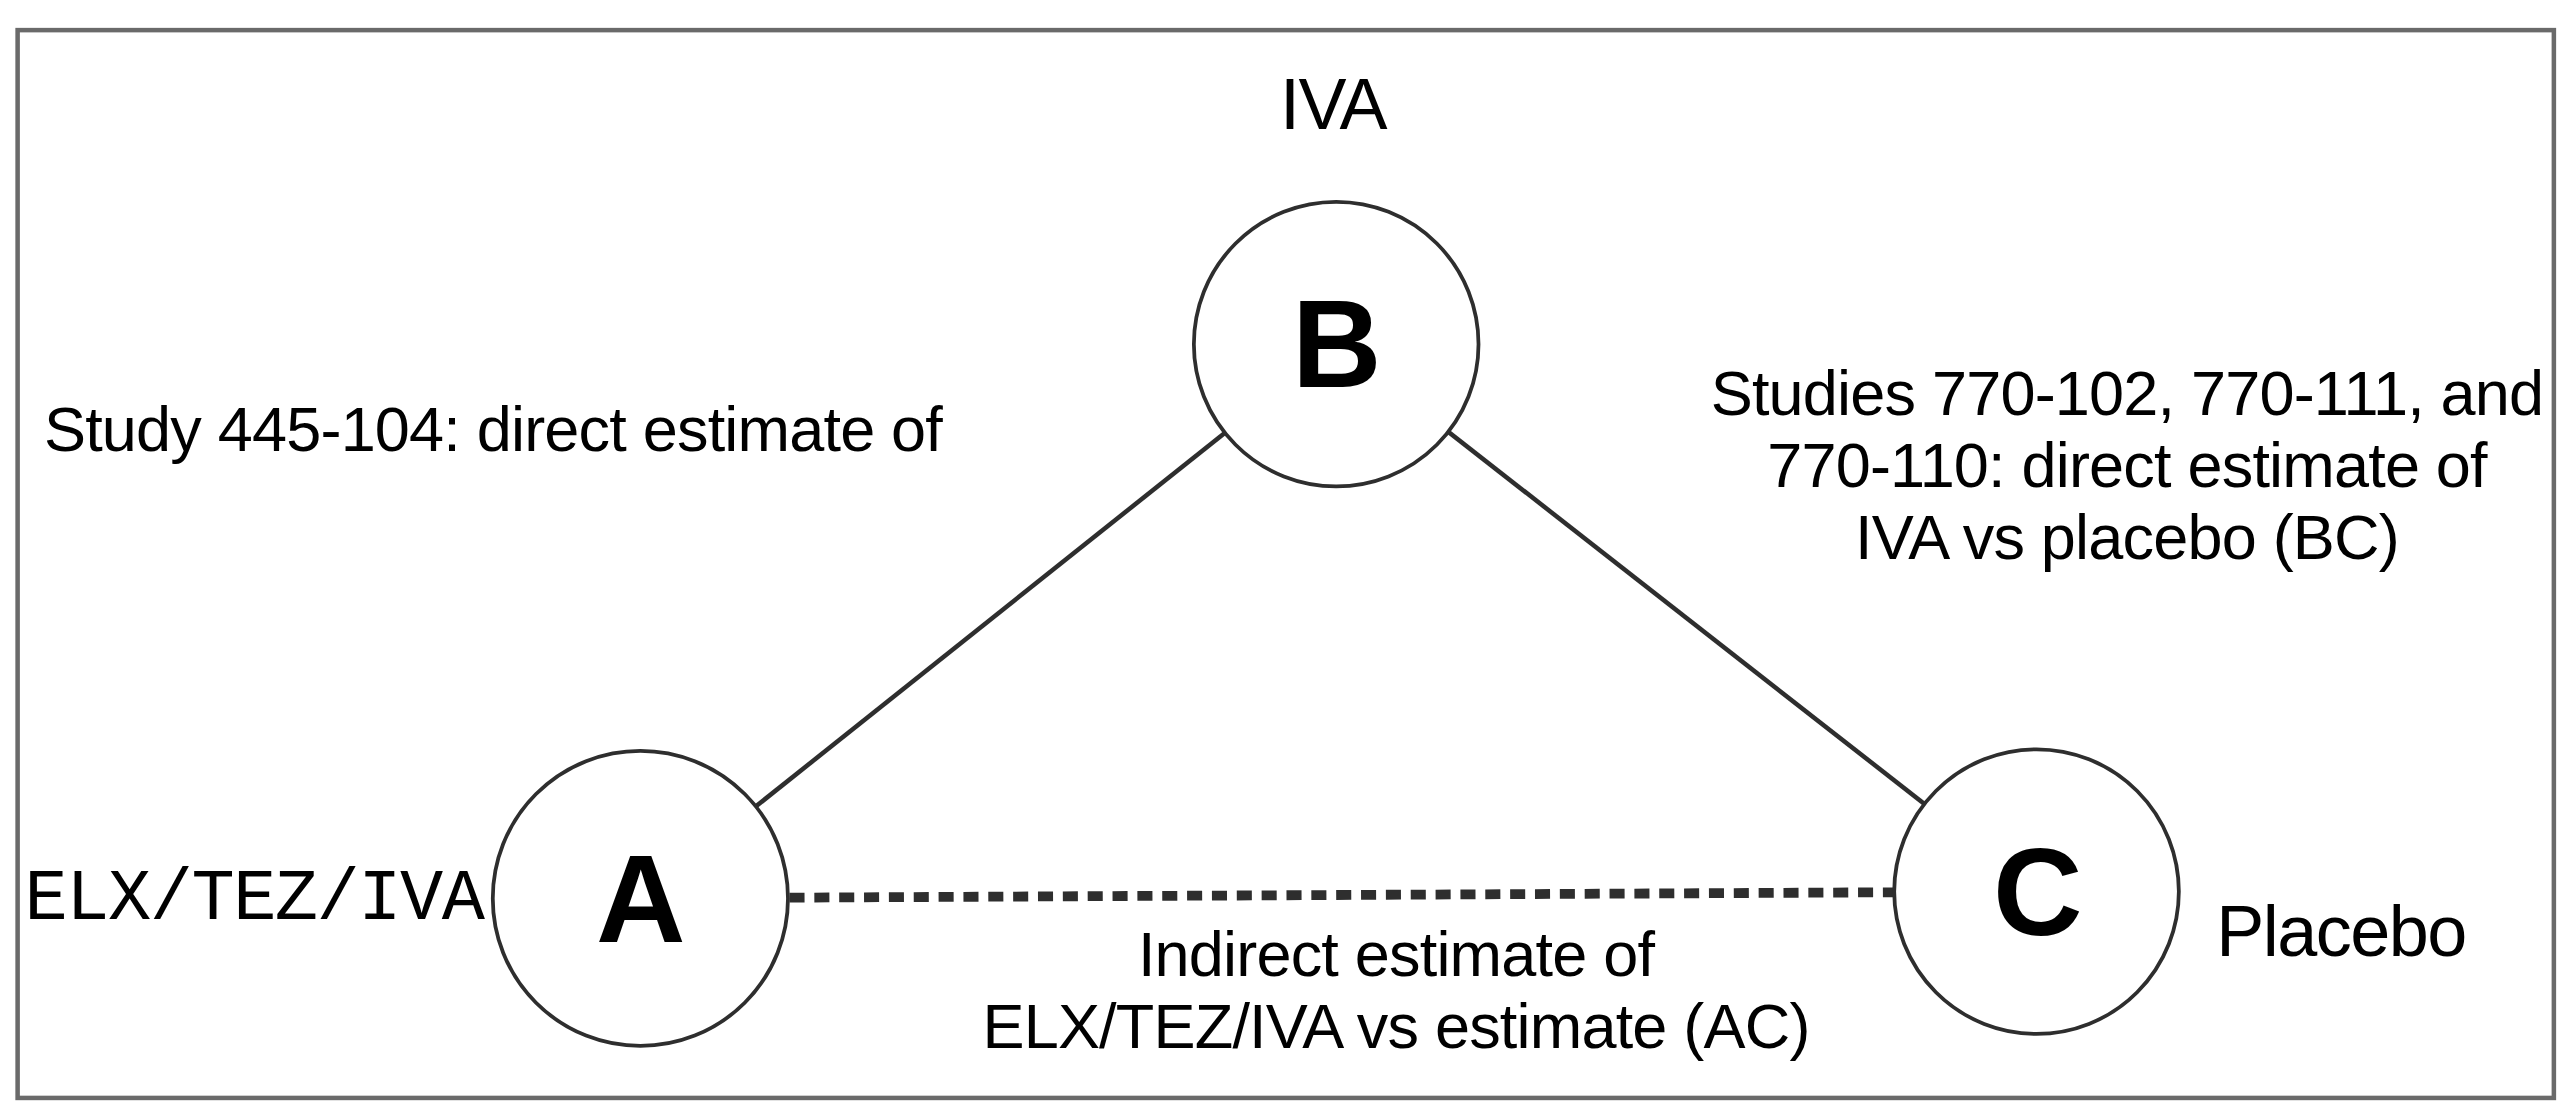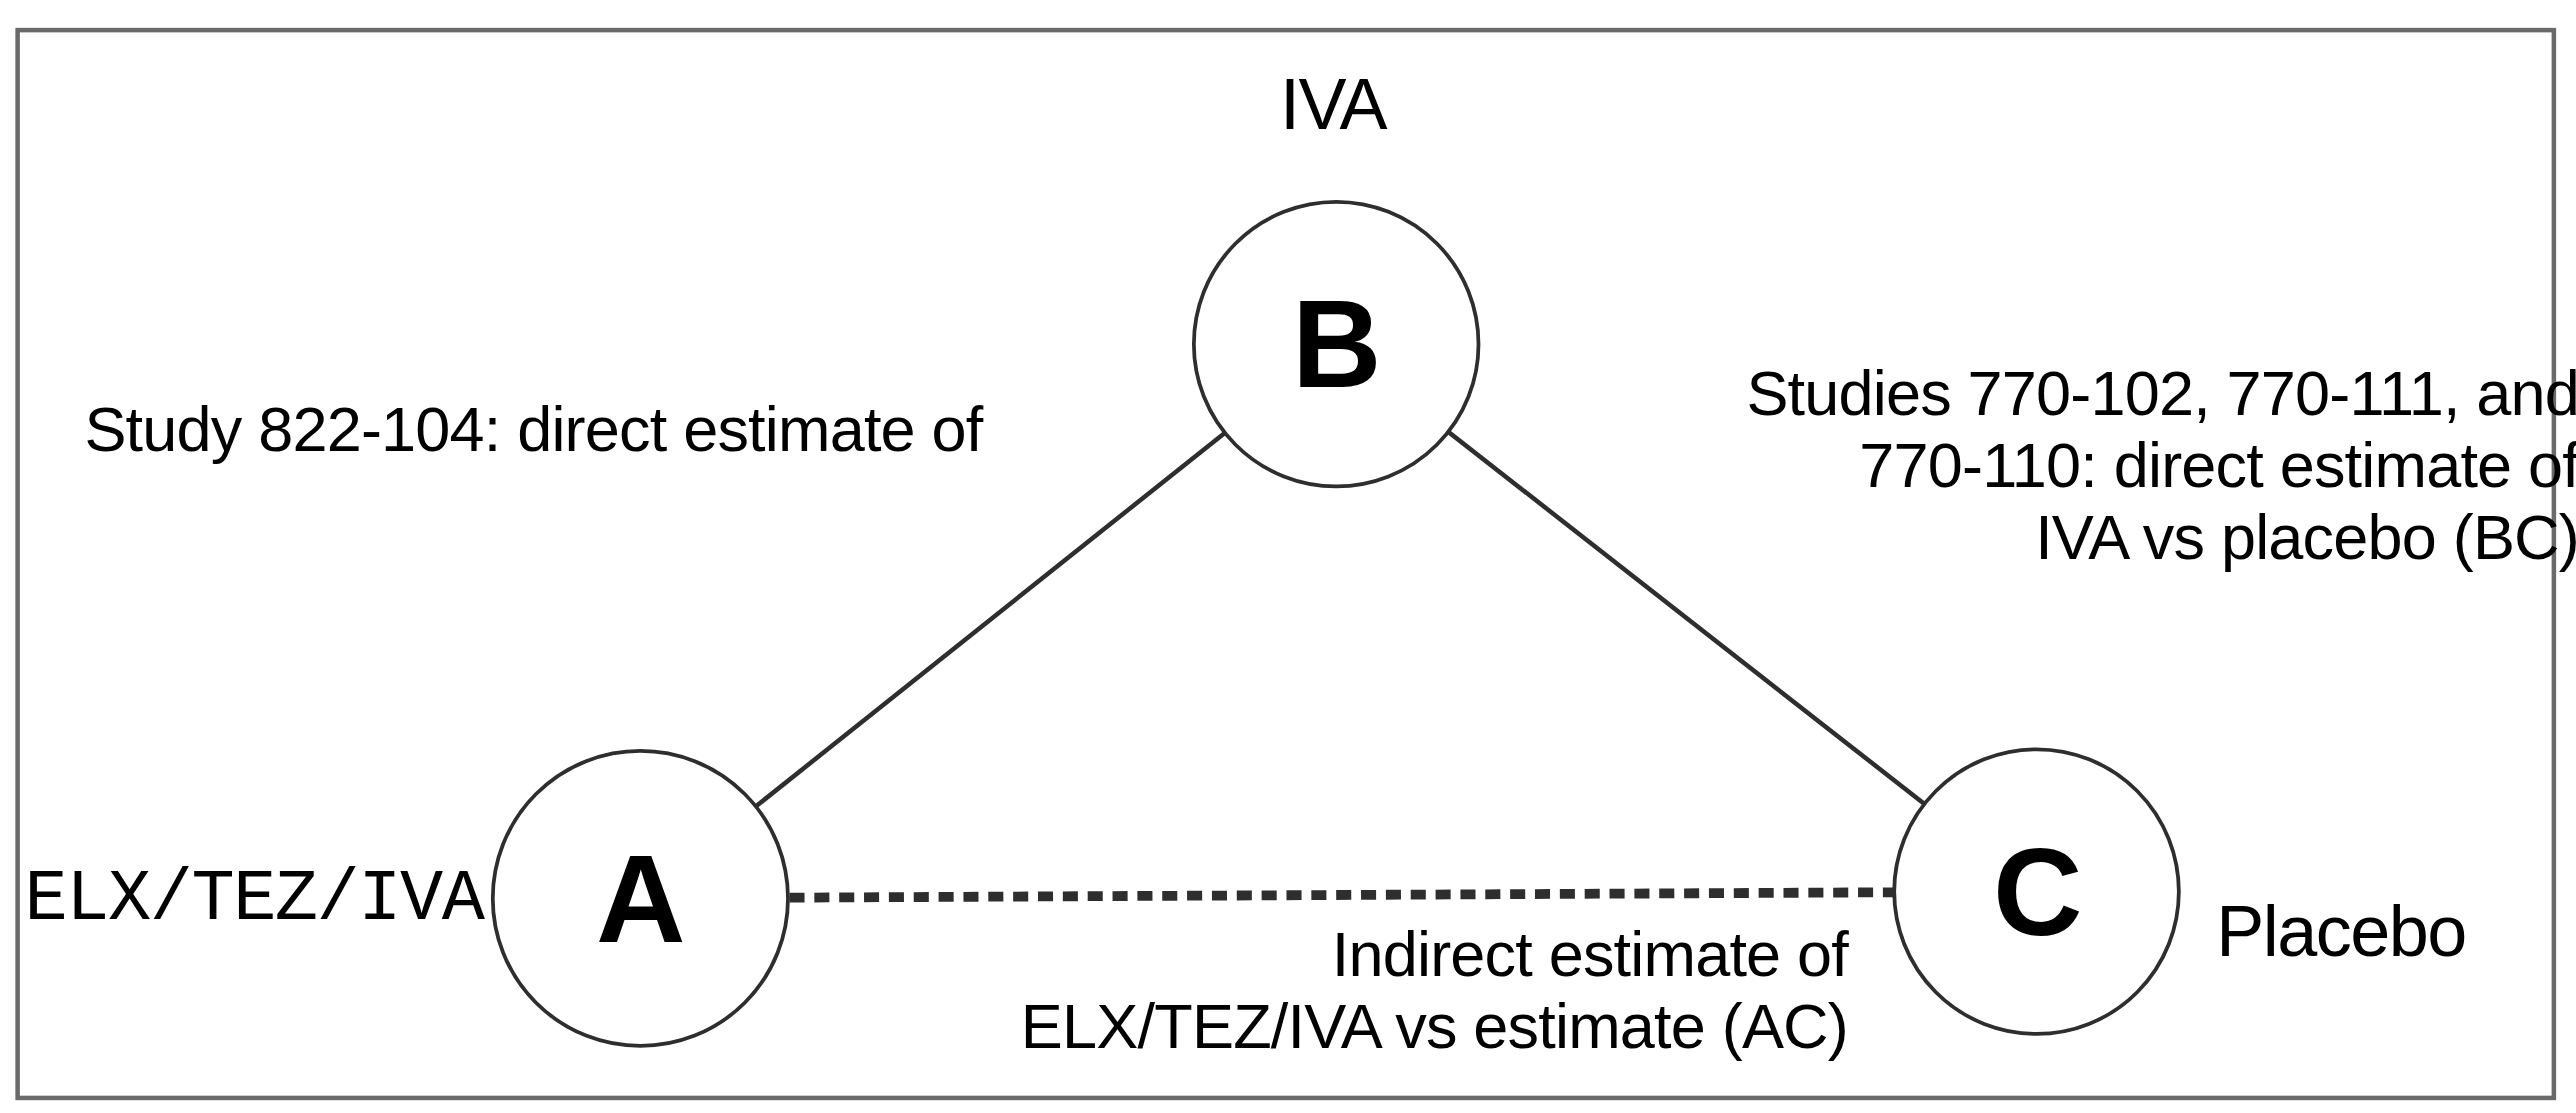--- a/index.html
+++ b/index.html
@@ -19,21 +19,21 @@
   .diagram-svg {
     position: absolute;
     left: 0;
     top: 0;
     width: 2576px;
     height: 1113px;
   }
   .lbl {
     position: absolute;
     transform: translate(-50%, -50%);
-    text-align: right;
+    text-align: center;
     white-space: nowrap;
     color: #000000;
   }
   .node-name {
     font-size: 72px;
     letter-spacing: -1.5px;
     line-height: 1.1;
   }
   .edge-label {
     font-size: 63px;
@@ -78,21 +78,21 @@
 
   <div class="lbl node-letter" id="letter-a">A</div>
   <div class="lbl node-letter" id="letter-b">B</div>
   <div class="lbl node-letter" id="letter-c">C</div>
 
   <div class="lbl node-name" id="lbl-iva">IVA</div>
   <div class="lbl node-name" id="lbl-elx">ELX/TEZ/IVA</div>
   <div class="lbl node-name" id="lbl-placebo">Placebo</div>
 
   <div class="lbl edge-label" id="lbl-ab">
-    <div class="line">Study 822-104: direct estimate of</div>
+    <div class="line">Study 445-104: direct estimate of</div>
   </div>
 
   <div class="lbl edge-label" id="lbl-bc">
     <div class="line">Studies 770-102, 770-111, and</div>
     <div class="line">770-110: direct estimate of</div>
     <div class="line">IVA vs placebo (BC)</div>
   </div>
 
   <div class="lbl edge-label" id="lbl-ac">
     <div class="line">Indirect estimate of</div>

